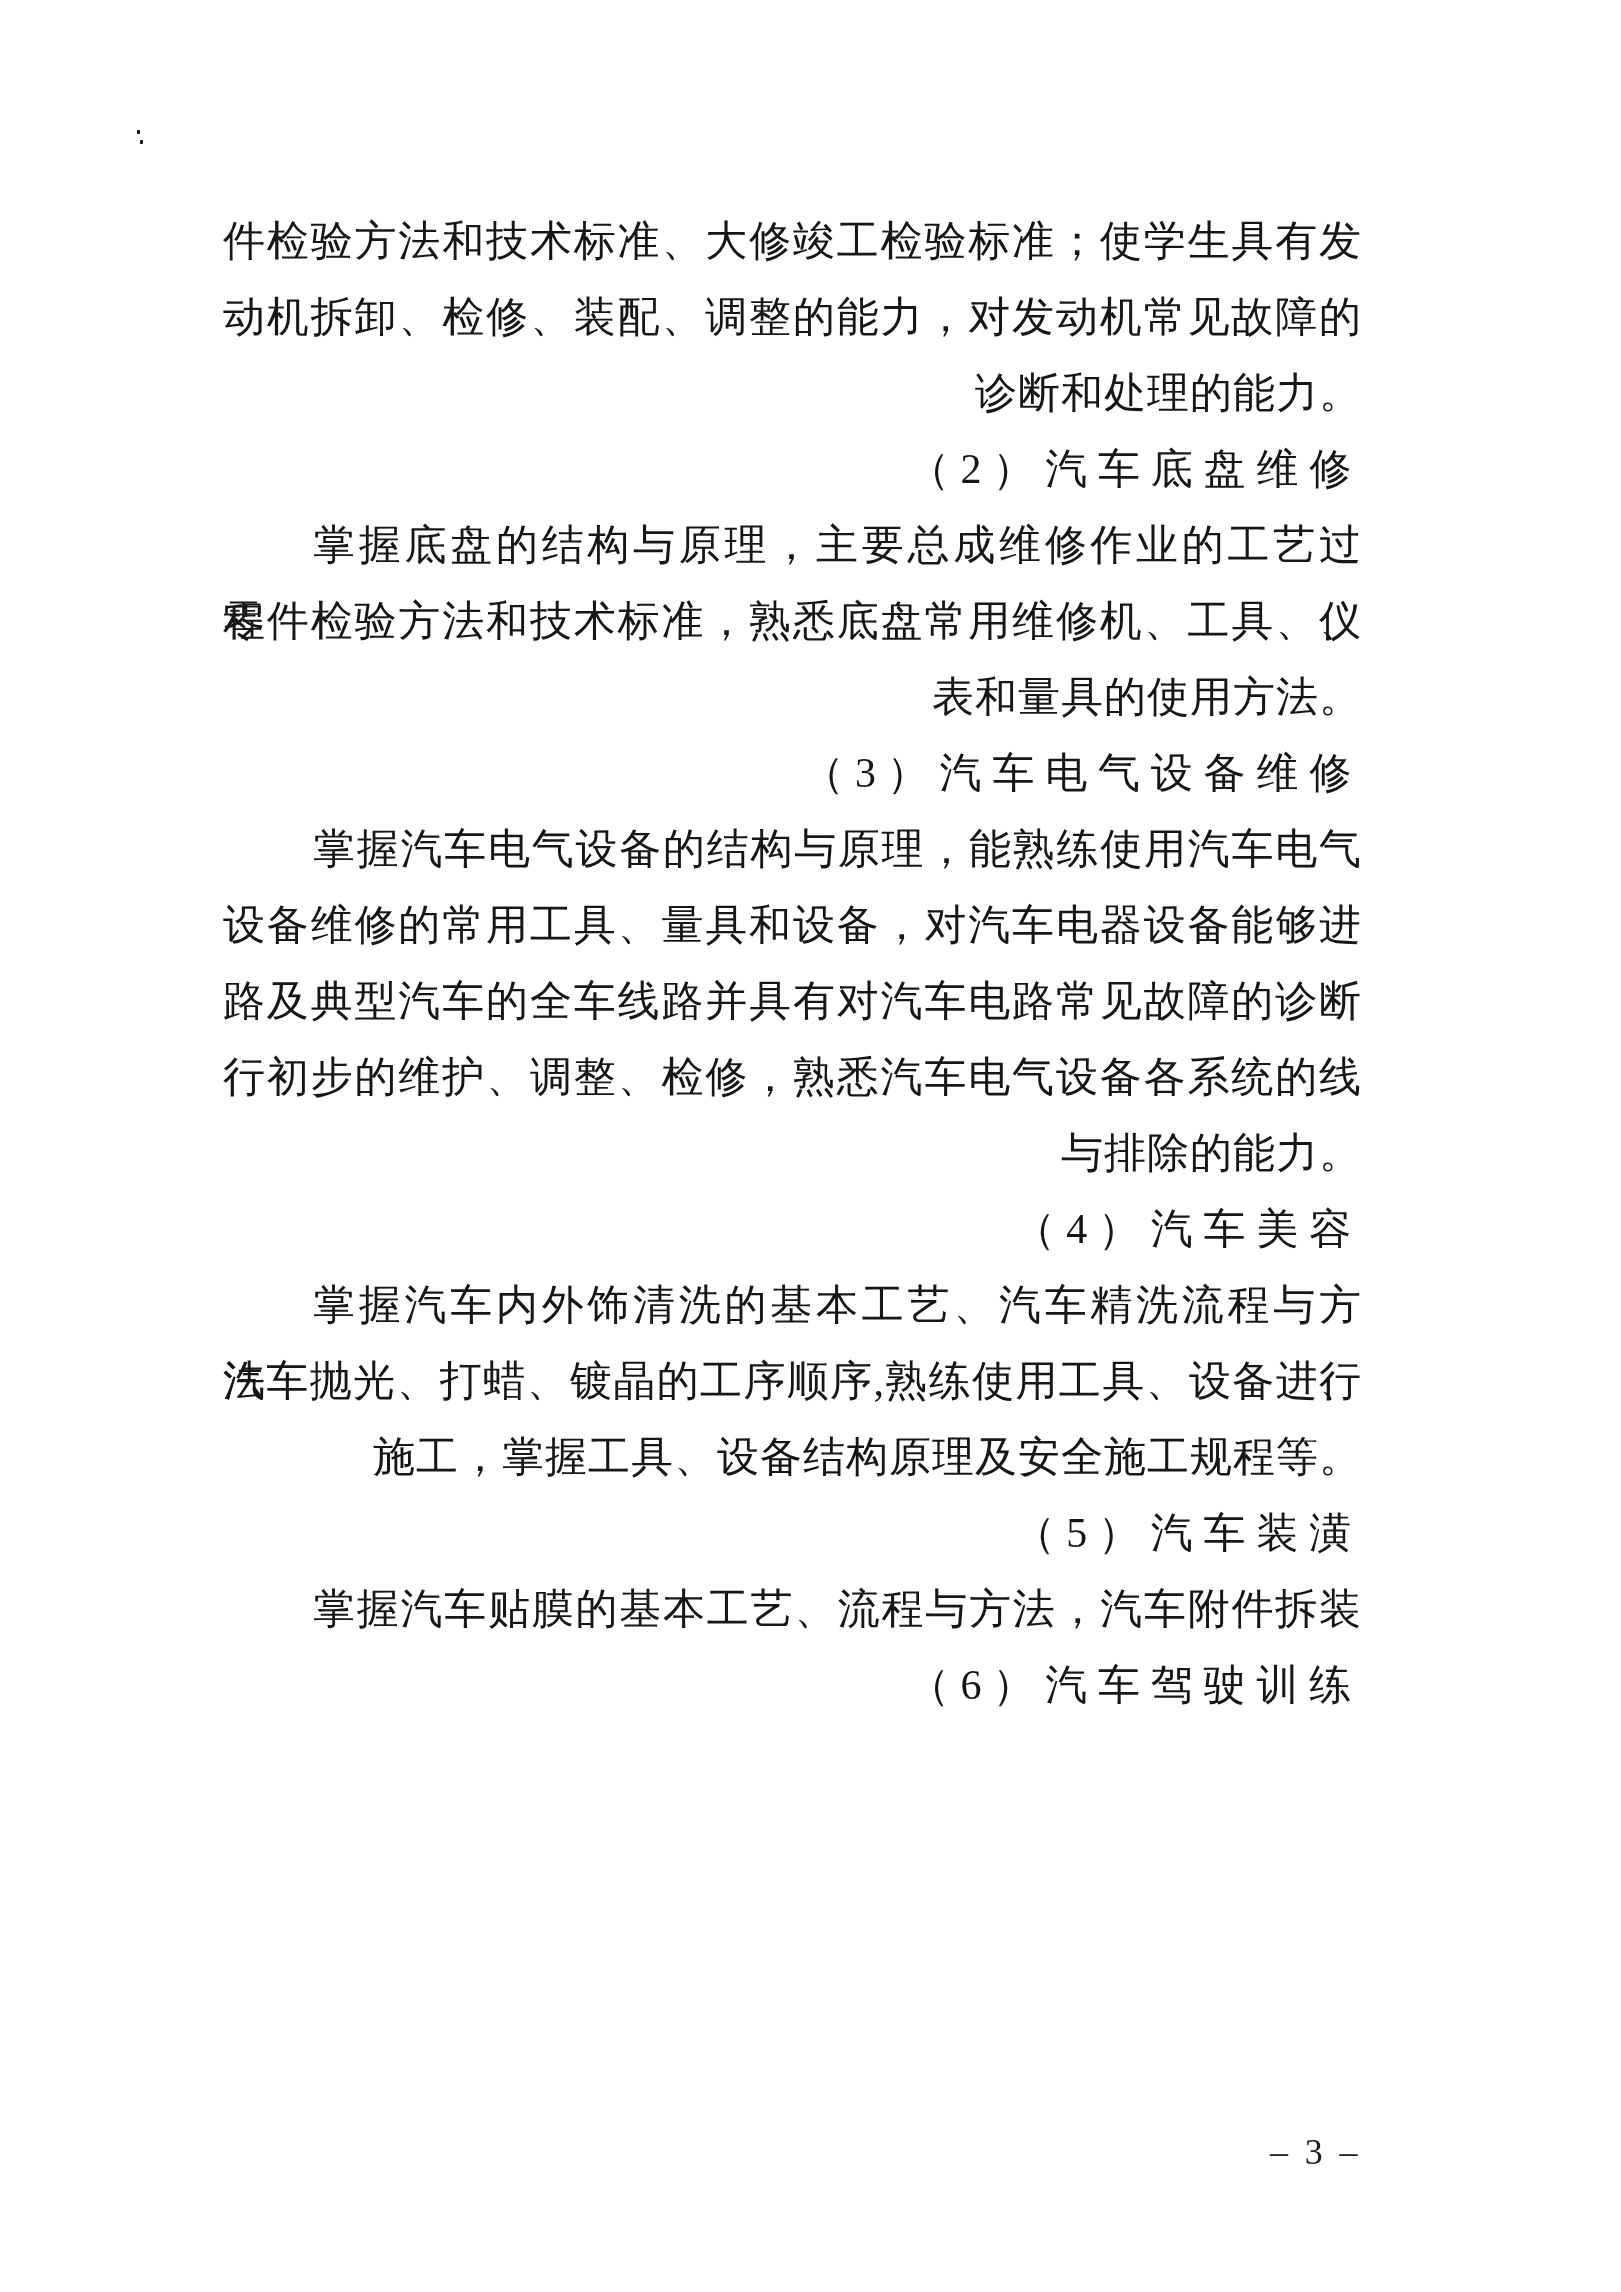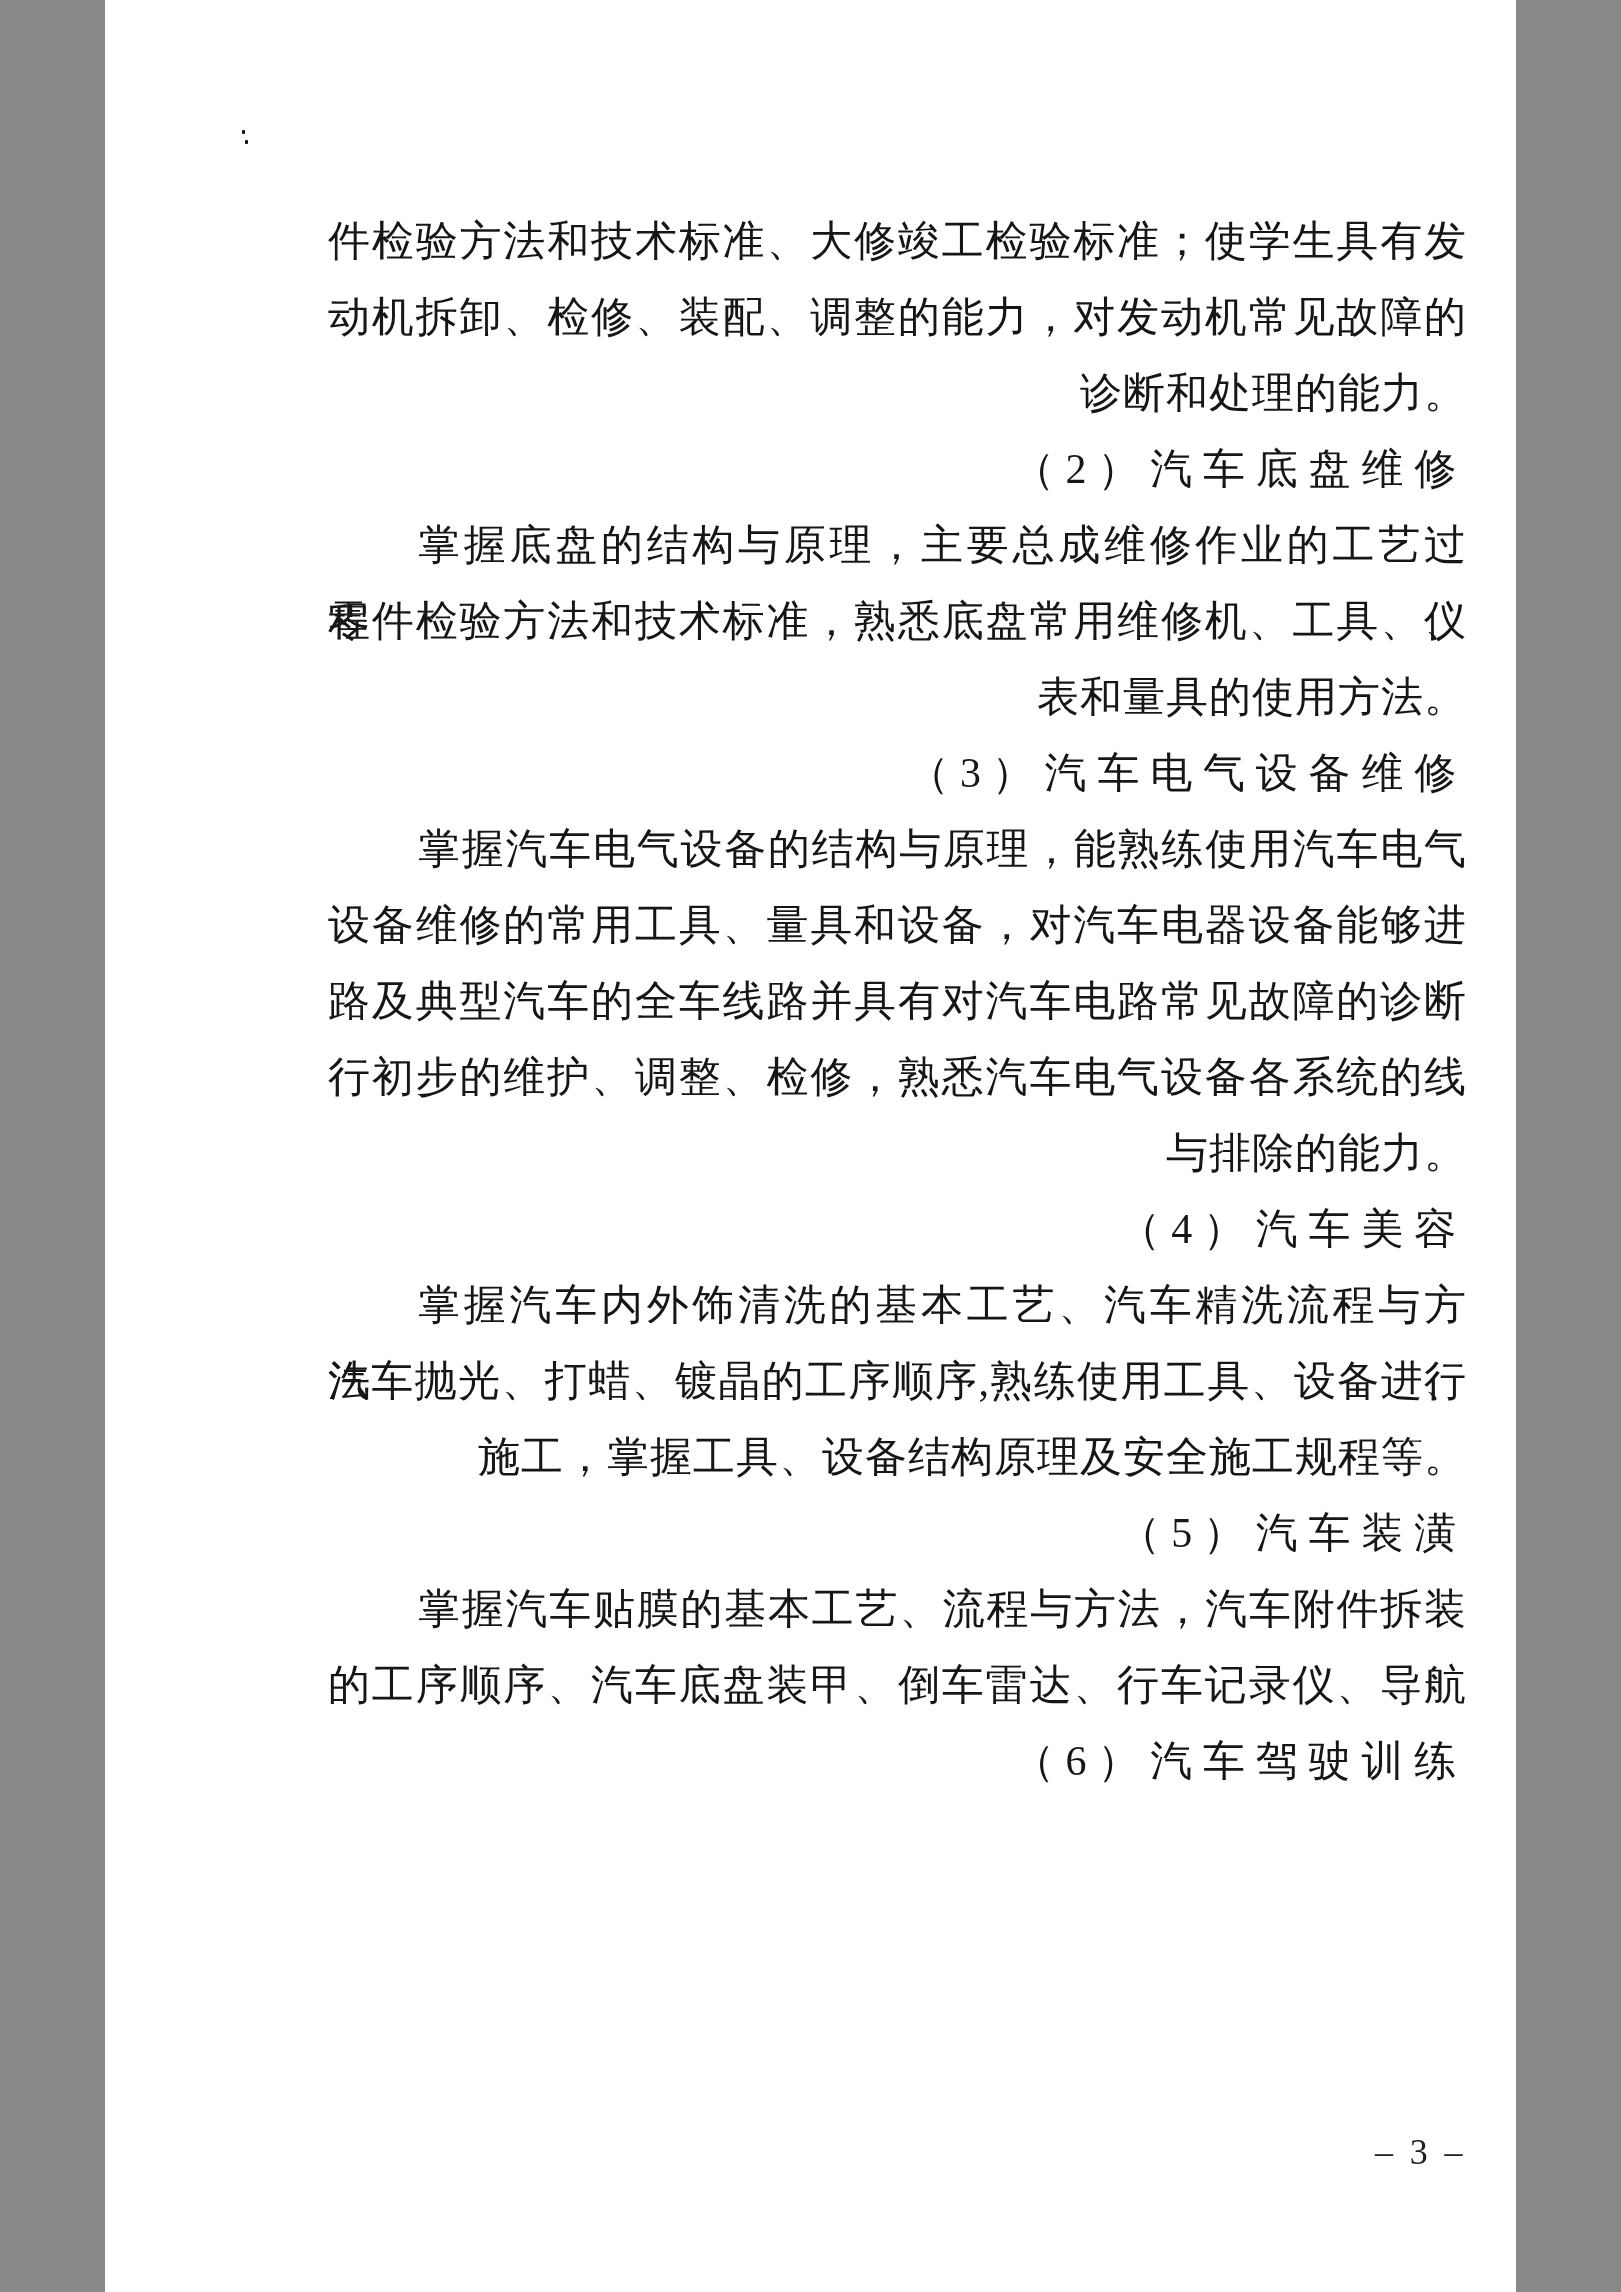--- a/index.html
+++ b/index.html
@@ -1,18 +1,18 @@
 <!DOCTYPE html>
 <html><head>
 <meta charset="utf-8">
 <style>
   html,body{margin:0;padding:0;background:#888;}
   .page{
     position:relative;
-    width:1411px;height:2293px;
+    width:1621px;height:2293px;
     background:#ffffff;
     margin:0 auto;
     overflow:hidden;
     font-family:"Liberation Serif","DejaVu Serif",serif;
     color:#161616;
   }
   .text-block{
     position:absolute;
     left:223px;top:203px;width:1139px;
   }
@@ -76,19 +76,18 @@
       <div class="line fill">设备维修的常用工具、量具和设备，对汽车电器设备能够进</div>
       <div class="line fill">路及典型汽车的全车线路并具有对汽车电路常见故障的诊断</div>
       <div class="line fill">行初步的维护、调整、检修，熟悉汽车电气设备各系统的线</div>
       <div class="line para-end">与排除的能力。</div>
       <div class="line heading">（4）汽车美容</div>
       <div class="line fill indent">掌握汽车内外饰清洗的基本工艺、汽车精洗流程与方法、</div>
       <div class="line fill">汽车抛光、打蜡、镀晶的工序顺序,熟练使用工具、设备进行</div>
       <div class="line para-end">施工，掌握工具、设备结构原理及安全施工规程等。</div>
       <div class="line heading">（5）汽车装潢</div>
       <div class="line fill indent">掌握汽车贴膜的基本工艺、流程与方法，汽车附件拆装</div>
-      <div class="line fill">的工序顺序、汽车底盘装甲、倒车雷达、行车记录仪、导航</div>
       <div class="line heading">（6）汽车驾驶训练</div>
     </div>
 
   <div class="footer">– 3 –</div>
 </div>
 
 
 </body></html>

